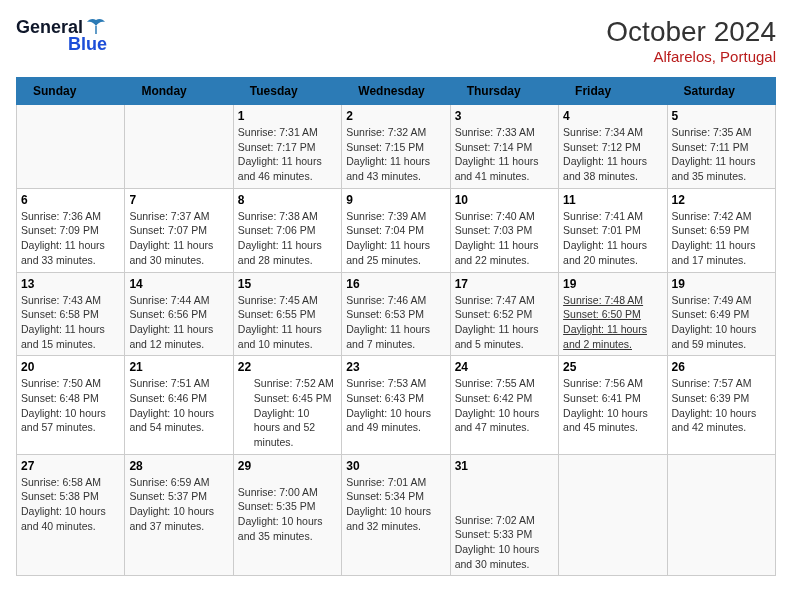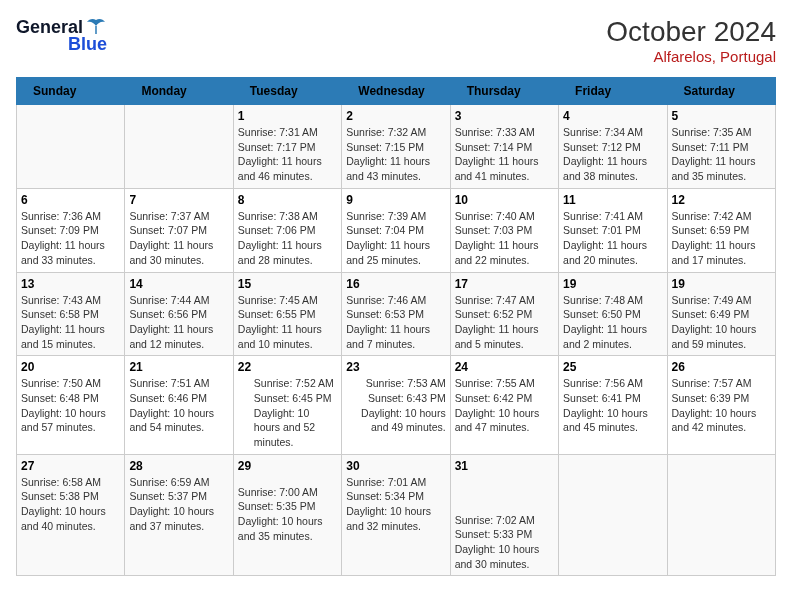--- a/index.html
+++ b/index.html
@@ -212,21 +212,21 @@
 Daylight: 11 hours and 7 minutes.</div>
         </td>
         <td>
           <div class="day-num">17</div>
           <div class="day-info" style="white-space: pre-line;">Sunrise: 7:47 AM
 Sunset: 6:52 PM
 Daylight: 11 hours and 5 minutes.</div>
         </td>
         <td>
           <div class="day-num">19</div>
-          <div class="day-info" style="white-space: pre-line;">Sunrise: 7:48 AM
+          <div class="day-info" style="white-space: pre-line; text-decoration: underline;">Sunrise: 7:48 AM
 Sunset: 6:50 PM
 Daylight: 11 hours and 2 minutes.</div>
         </td>
         <td>
           <div class="day-num">19</div>
           <div class="day-info" style="white-space: pre-line;">Sunrise: 7:49 AM
 Sunset: 6:49 PM
 Daylight: 10 hours and 59 minutes.</div>
         </td>
       </tr>
@@ -244,21 +244,21 @@
 Daylight: 10 hours and 54 minutes.</div>
         </td>
         <td>
           <div class="day-num">22</div>
           <div class="day-info" style="white-space: pre-line; margin-left: 16px;">Sunrise: 7:52 AM
 Sunset: 6:45 PM
 Daylight: 10 hours and 52 minutes.</div>
         </td>
         <td>
           <div class="day-num">23</div>
-          <div class="day-info" style="white-space: pre-line; text-align: right;">Sunrise: 7:53 AM
+          <div class="day-info" style="white-space: pre-line;">Sunrise: 7:53 AM
 Sunset: 6:43 PM
 Daylight: 10 hours and 49 minutes.</div>
         </td>
         <td>
           <div class="day-num">24</div>
           <div class="day-info" style="white-space: pre-line;">Sunrise: 7:55 AM
 Sunset: 6:42 PM
 Daylight: 10 hours and 47 minutes.</div>
         </td>
         <td>

